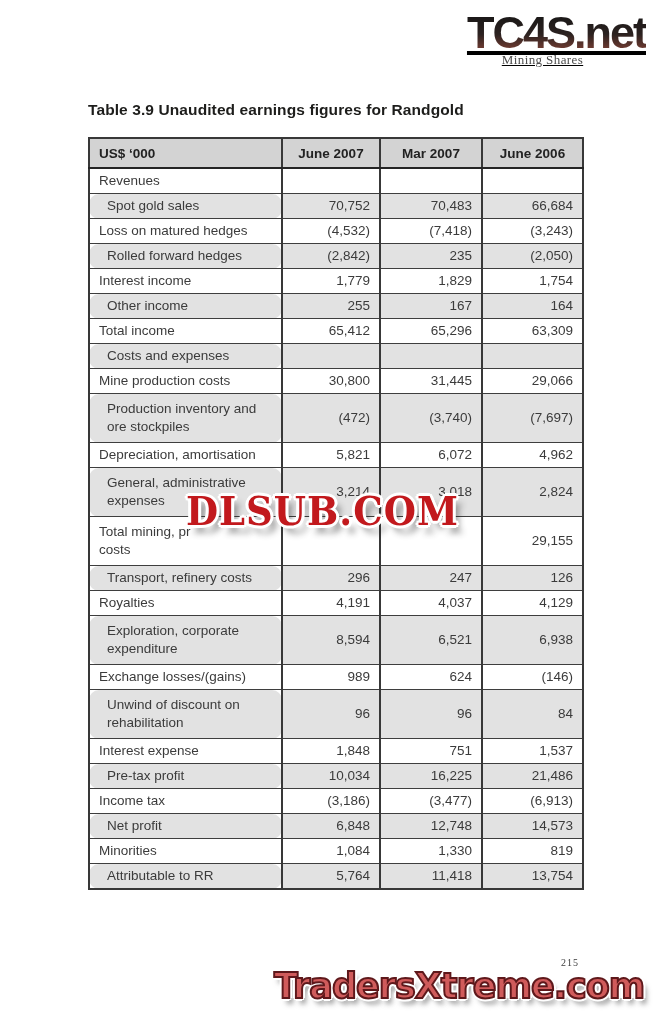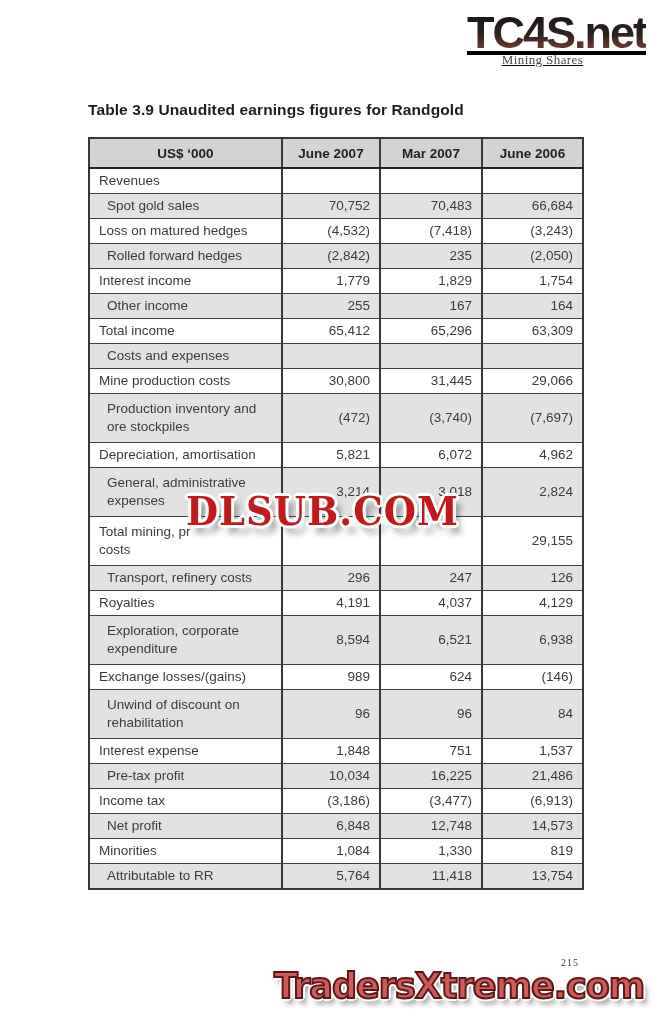--- a/index.html
+++ b/index.html
@@ -52,24 +52,24 @@
     border-left:2px solid #383838;
     border-top:1px solid #3e3e3e;
   }
   table.earnings thead th {
     background:#d3d3d3;
     font-weight:bold; color:#222222;
     padding:7px 9px 6px 9px;
     border-bottom:2px solid #242424;
     font-size:13.5px;
   }
-  table.earnings thead th.h-label { text-align:center; }
+  table.earnings thead th.h-label { text-align:left; }
   table.earnings thead th.h-num  { text-align:center; }
   table.earnings td { padding:3px 9px; line-height:18px; }
-  table.earnings td.label { text-align:left; white-space:pre-line; }
+  table.earnings td.label { text-align:left; white-space:pre-line;border-radius:10px; }
   table.earnings td.num   { text-align:right; }
   table.earnings tr.shaded td { background:#e2e2e2;padding-left:17px; }
   table.earnings td.multiline { padding-top:6px; padding-bottom:6px; }
 
   
   .watermark {
     position:absolute; left:186px; top:489px;
     font-family:"DejaVu Serif", serif;
     font-weight:bold; font-size:37px; letter-spacing:1px;
     color:#c2191d;

